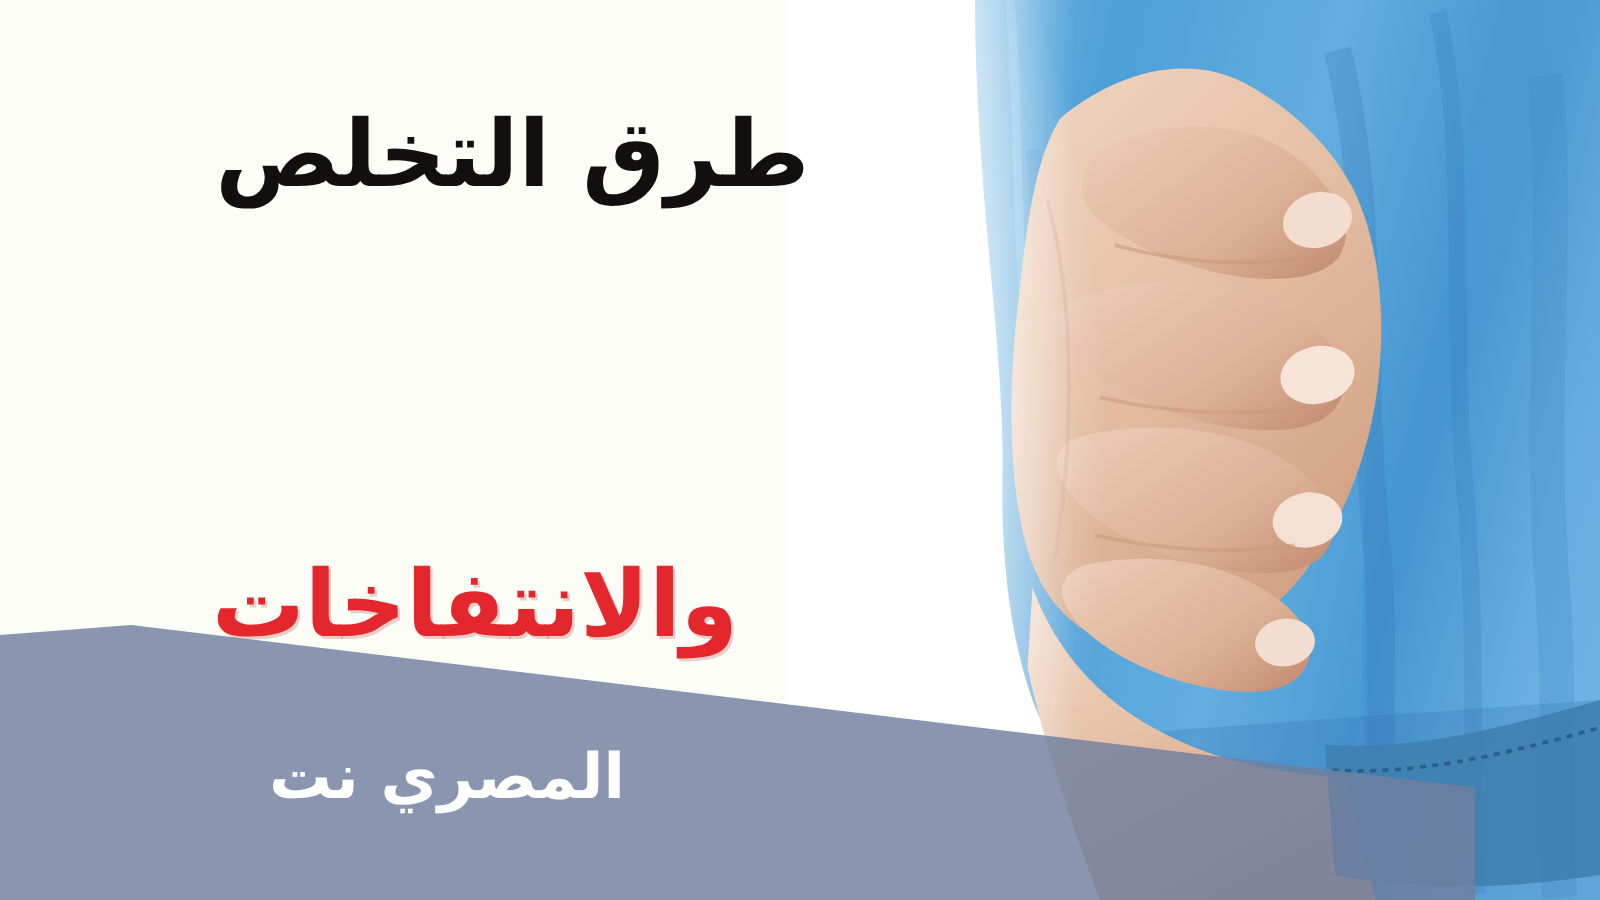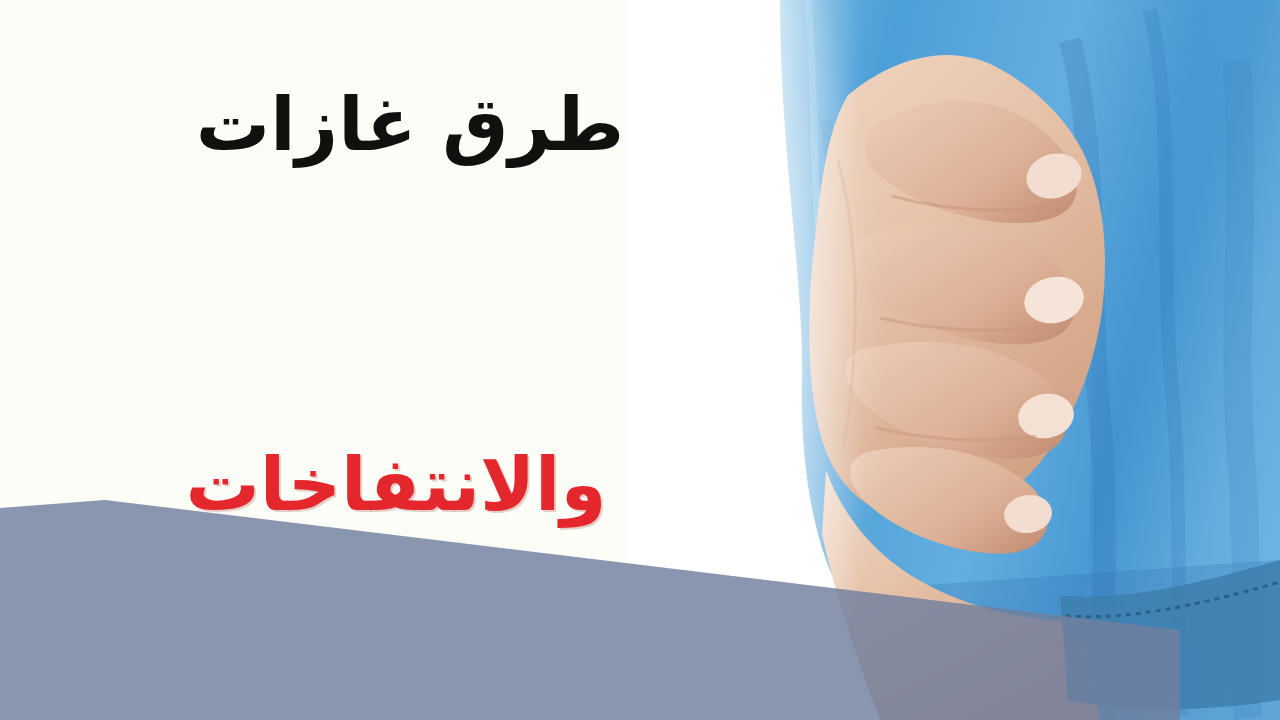--- a/index.html
+++ b/index.html
@@ -38,21 +38,21 @@
   }
   #line1{
     left:150px; top:86px; width:520px;
     font-size:74px;
   }
   #line2{
     left:150px; top:272px; width:520px;
     font-size:64px;
   }
   #line3{
-    left:136px; top:446px; width:520px;
+    left:120px; top:446px; width:520px;
     font-size:74px;
     color:#e4272c;
     font-weight:bold;
     text-shadow:2px 2px 0 rgba(120,0,0,.18);
   }
 
   
   .banner{
     position:absolute;
     left:0; top:430px;
@@ -189,25 +189,26 @@
                C232,672 206,600 192,534 Z" fill="url(#skinG)"></path>
 
       <path d="M430,596 C498,600 560,586 650,560 L650,700 C560,714 486,710 438,700 Z" fill="#3d7fae" opacity="0.85"></path>
       <path d="M436,616 C500,620 566,606 650,582" stroke="#28587d" stroke-width="3" stroke-dasharray="5 5" fill="none" opacity="0.8"></path>
 
       <rect x="0" y="0" width="230" height="720" fill="url(#fadeLeft)"></rect>
       <rect x="0" y="0" width="300" height="720" fill="url(#glowW)"></rect>
     </svg>
   </div>
 
-  <div class="headline" id="line1">طرق غازات</div>
+  <div class="headline" id="line1">طرق التخلص</div>
 
 
   <div class="headline" id="line3">والانتفاخات</div>
 
   <div class="banner">
     <svg viewBox="0 0 1280 290" preserveAspectRatio="none" aria-hidden="true">
       <polygon points="105,70 1180,200 1180,290 0,290 0,78" fill="#707f9f" opacity="0.82"></polygon>
     </svg>
   </div>
 
+  <div class="wm-text">المصري نت</div>
 
 </div>
 
 </body></html>

